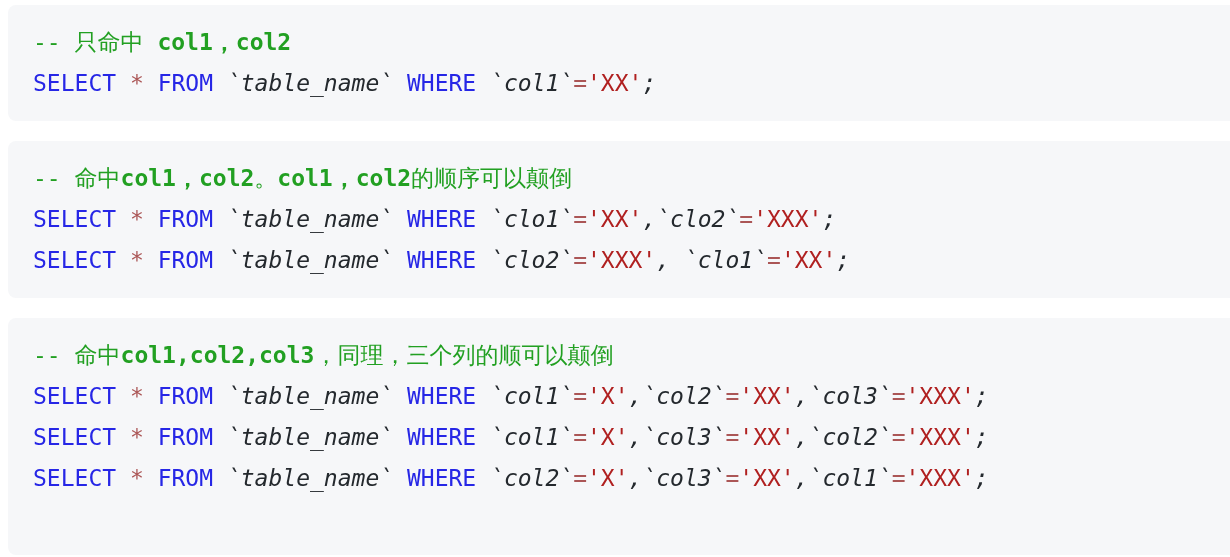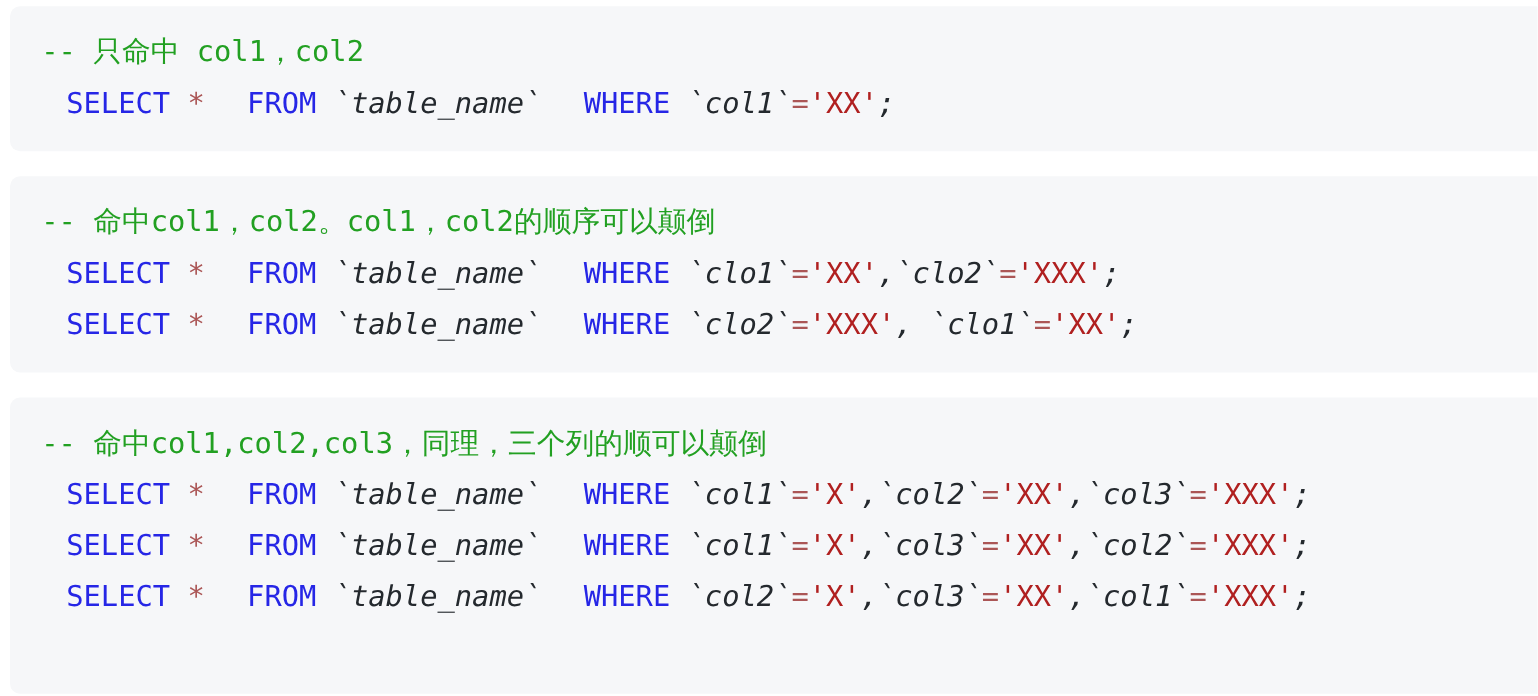--- a/index.html
+++ b/index.html
@@ -20,26 +20,26 @@
     border-radius: 8px;
     padding: 17px 25px;
     margin: 0 -12px 20px 0; 
     font-size: 23px;
     line-height: 41px;
     white-space: pre;
     color: var(--tx, #24292e);
   }
   .code-block.tall { min-height: 237px; }
   .code-line { display: block; }
-  .tk-kw  { color: var(--kw,  #2626e6); margin-left: 20px; }
+  .tk-kw  { color: var(--kw,  #2626e6); }
   .tk-op  { color: var(--op,  #ab5656); }
   .tk-str { color: var(--str, #b02020); margin-top: 20px; }
   .tk-tx  { color: var(--tx,  #24292e); font-style: italic; }
   .tk-cm  { color: var(--cm,  #22a022); text-align: center; }
-  .tk-cmb { color: var(--cm,  #22a022); font-weight: 400; }
+  .tk-cmb { color: var(--cm,  #22a022); font-weight: 700; }
 </style>
 </head>
 <body style="background: rgb(255, 255, 255);">
 
 <div class="page">
   <div id="blocks-root">
       <pre class="code-block"><span class="code-line"><span class="tk-cm">-- 只命中 </span><span class="tk-cmb">col1，col2</span></span><span class="code-line"><span class="tk-kw">SELECT</span><span class="tk-tx"> </span><span class="tk-op">*</span><span class="tk-tx"> </span><span class="tk-kw">FROM</span><span class="tk-tx"> `table_name` </span><span class="tk-kw">WHERE</span><span class="tk-tx"> `col1`</span><span class="tk-op">=</span><span class="tk-str">'XX'</span><span class="tk-tx">;</span></span></pre>
       <pre class="code-block"><span class="code-line"><span class="tk-cm">-- 命中</span><span class="tk-cmb">col1，col2</span><span class="tk-cm">。</span><span class="tk-cmb">col1，col2</span><span class="tk-cm">的顺序可以颠倒</span></span><span class="code-line"><span class="tk-kw">SELECT</span><span class="tk-tx"> </span><span class="tk-op">*</span><span class="tk-tx"> </span><span class="tk-kw">FROM</span><span class="tk-tx"> `table_name` </span><span class="tk-kw">WHERE</span><span class="tk-tx"> `clo1`</span><span class="tk-op">=</span><span class="tk-str">'XX'</span><span class="tk-tx">,`clo2`</span><span class="tk-op">=</span><span class="tk-str">'XXX'</span><span class="tk-tx">;</span></span><span class="code-line"><span class="tk-kw">SELECT</span><span class="tk-tx"> </span><span class="tk-op">*</span><span class="tk-tx"> </span><span class="tk-kw">FROM</span><span class="tk-tx"> `table_name` </span><span class="tk-kw">WHERE</span><span class="tk-tx"> `clo2`</span><span class="tk-op">=</span><span class="tk-str">'XXX'</span><span class="tk-tx">, `clo1`</span><span class="tk-op">=</span><span class="tk-str">'XX'</span><span class="tk-tx">;</span></span></pre>
       <pre class="code-block tall"><span class="code-line"><span class="tk-cm">-- 命中</span><span class="tk-cmb">col1,col2,col3</span><span class="tk-cm">，同理，三个列的顺可以颠倒</span></span><span class="code-line"><span class="tk-kw">SELECT</span><span class="tk-tx"> </span><span class="tk-op">*</span><span class="tk-tx"> </span><span class="tk-kw">FROM</span><span class="tk-tx"> `table_name` </span><span class="tk-kw">WHERE</span><span class="tk-tx"> `col1`</span><span class="tk-op">=</span><span class="tk-str">'X'</span><span class="tk-tx">,`col2`</span><span class="tk-op">=</span><span class="tk-str">'XX'</span><span class="tk-tx">,`col3`</span><span class="tk-op">=</span><span class="tk-str">'XXX'</span><span class="tk-tx">;</span></span><span class="code-line"><span class="tk-kw">SELECT</span><span class="tk-tx"> </span><span class="tk-op">*</span><span class="tk-tx"> </span><span class="tk-kw">FROM</span><span class="tk-tx"> `table_name` </span><span class="tk-kw">WHERE</span><span class="tk-tx"> `col1`</span><span class="tk-op">=</span><span class="tk-str">'X'</span><span class="tk-tx">,`col3`</span><span class="tk-op">=</span><span class="tk-str">'XX'</span><span class="tk-tx">,`col2`</span><span class="tk-op">=</span><span class="tk-str">'XXX'</span><span class="tk-tx">;</span></span><span class="code-line"><span class="tk-kw">SELECT</span><span class="tk-tx"> </span><span class="tk-op">*</span><span class="tk-tx"> </span><span class="tk-kw">FROM</span><span class="tk-tx"> `table_name` </span><span class="tk-kw">WHERE</span><span class="tk-tx"> `col2`</span><span class="tk-op">=</span><span class="tk-str">'X'</span><span class="tk-tx">,`col3`</span><span class="tk-op">=</span><span class="tk-str">'XX'</span><span class="tk-tx">,`col1`</span><span class="tk-op">=</span><span class="tk-str">'XXX'</span><span class="tk-tx">;</span></span></pre>
     </div>

